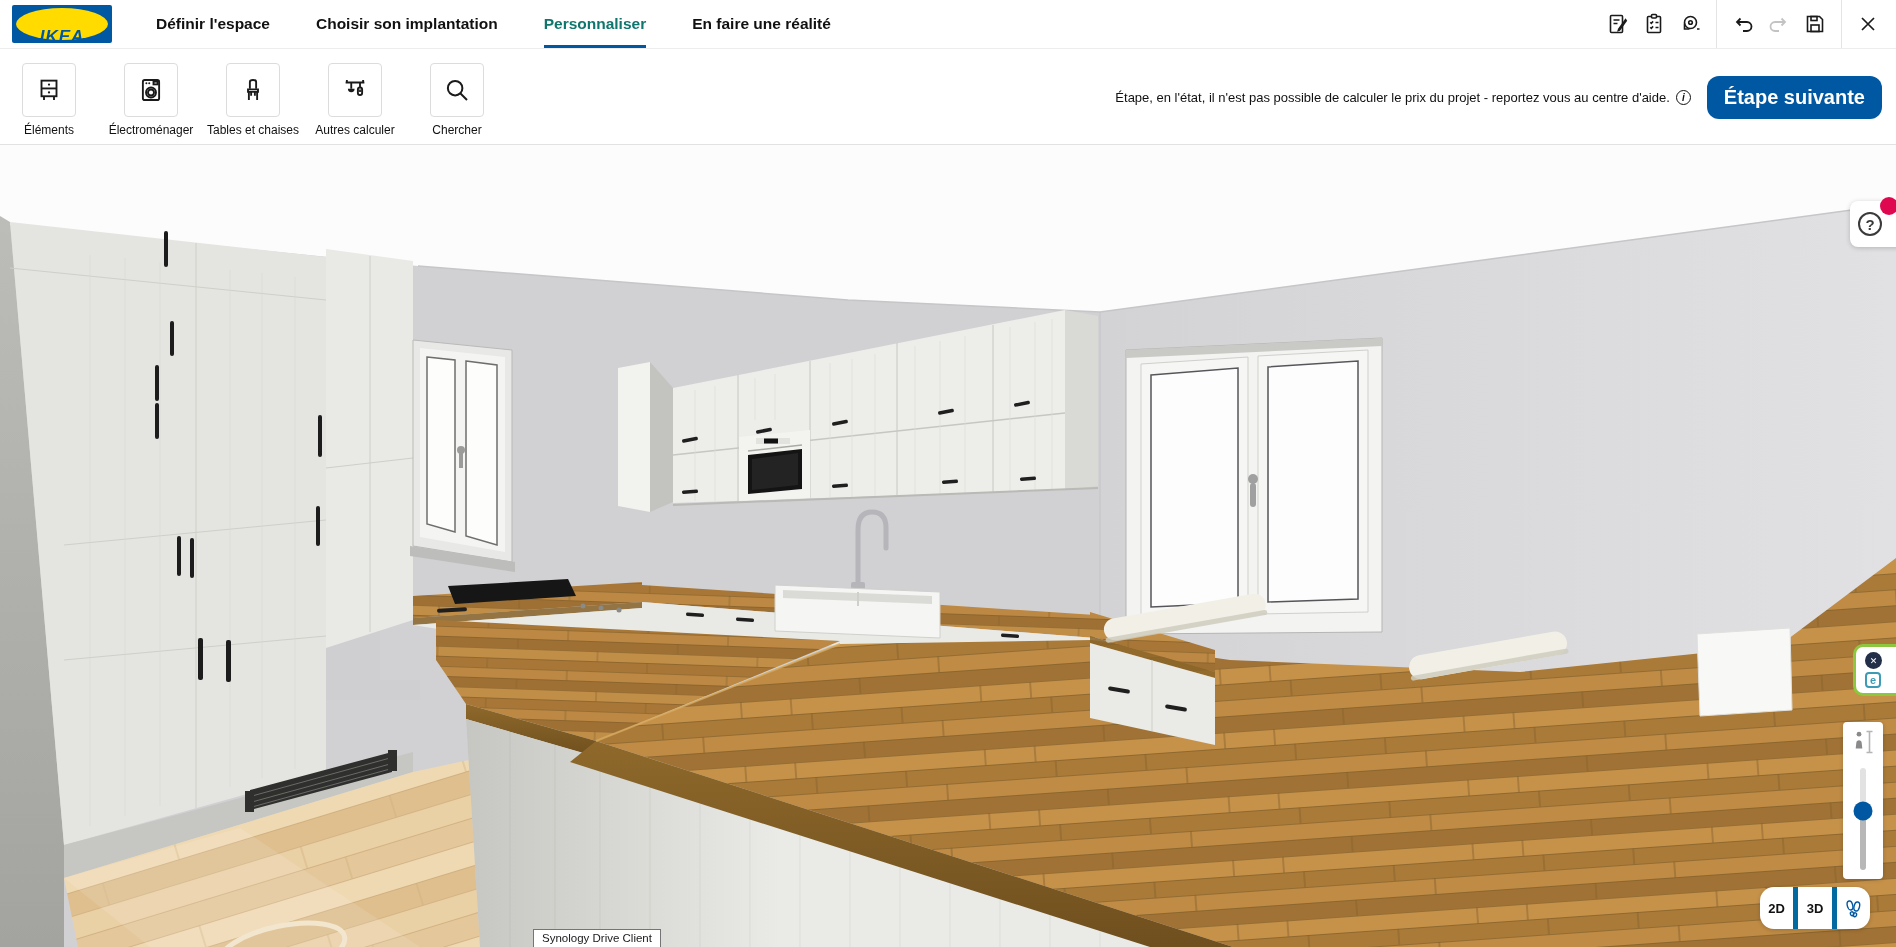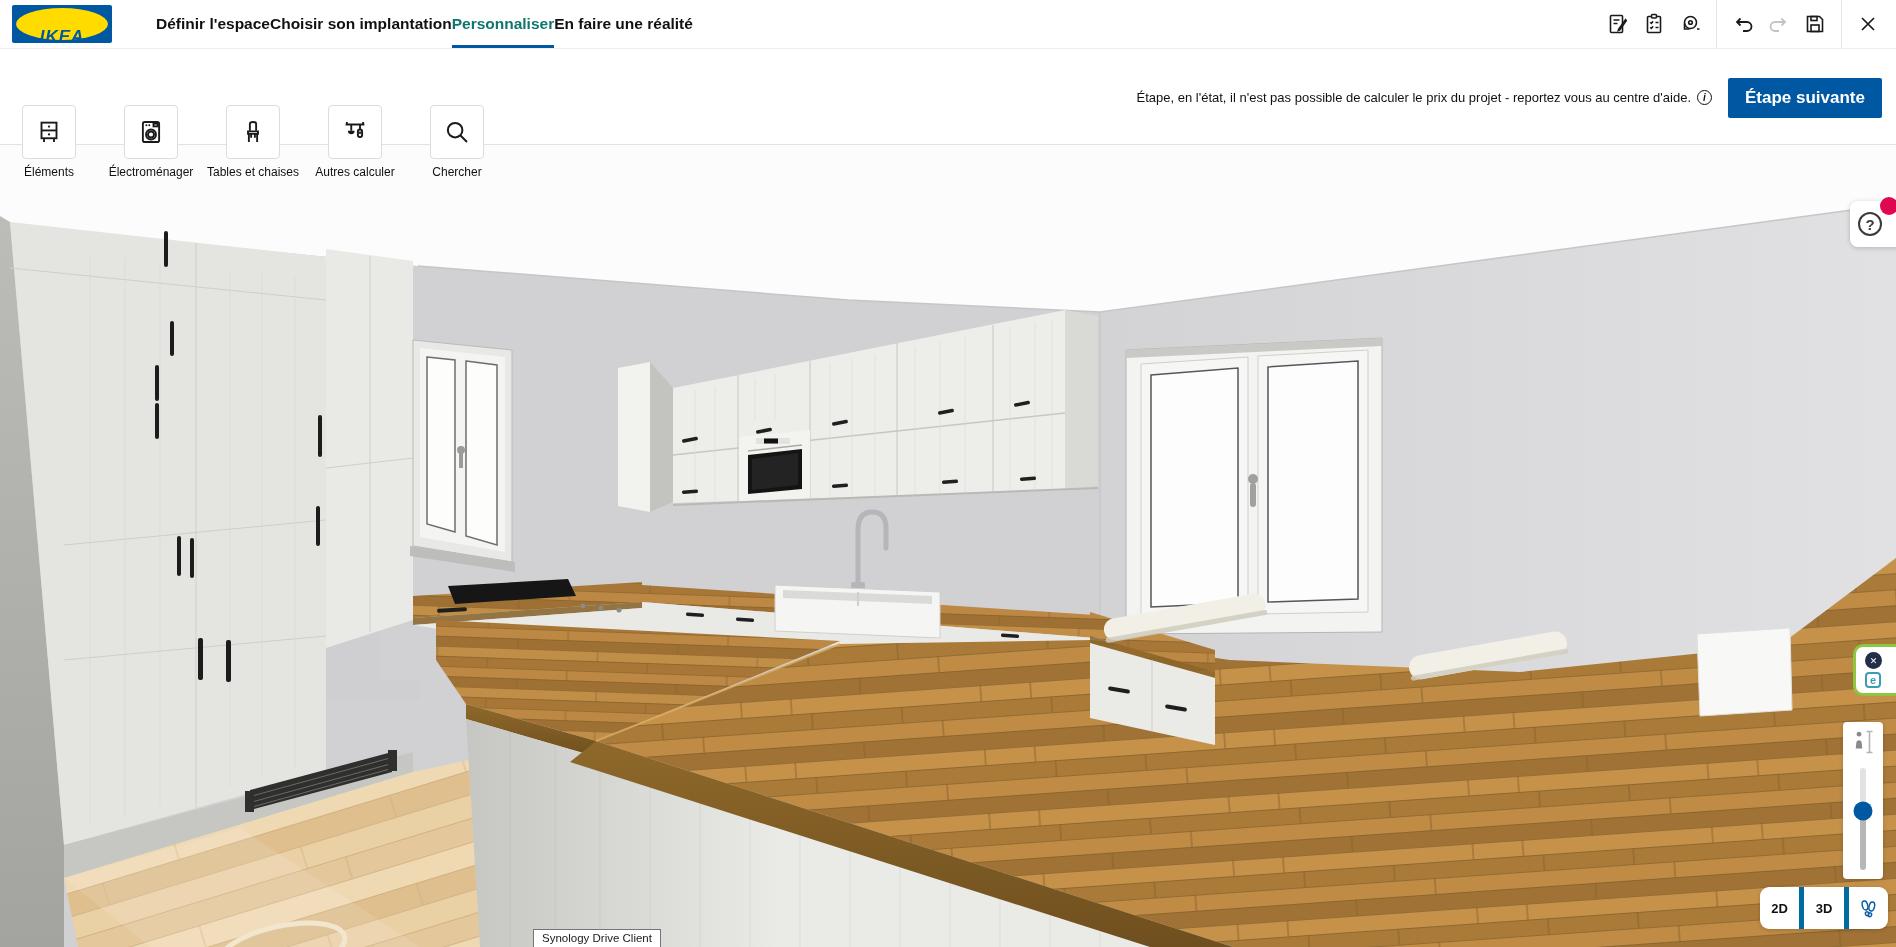--- a/index.html
+++ b/index.html
@@ -4,58 +4,58 @@
 <style>
   html,body{margin:0;padding:0;background:#fff;font-family:"Liberation Sans",sans-serif;}
   #app{position:relative;width:1896px;height:947px;overflow:hidden;background:#fff;}
 
   
   .topbar{position:absolute;left:0;top:0;width:1896px;height:48px;background:#fff;display:flex;align-items:center;z-index:30;}
   .logo{position:relative;margin-left:12px;width:100px;height:38px;background:#0058A3;border-radius:2px;flex:0 0 auto;}
   .logo .oval{position:absolute;left:4px;top:3px;right:4px;bottom:3px;background:#FFDB00;border-radius:50%;display:flex;align-items:center;justify-content:center;}
   .logo .word{color:#0058A3;font-weight:bold;font-style:italic;font-size:17px;letter-spacing:1px;line-height:1;margin-top:24px;}
   .logo .reg{position:absolute;right:2px;top:0px;color:#0058A3;font-size:8px;font-weight:bold;}
-  .tabs{display:flex;align-items:stretch;height:48px;margin-left:44px;}
+  .tabs{display:flex;align-items:stretch;height:48px;margin-left:44px;gap:46px;}
   .tab{position:relative;display:flex;align-items:center;font-size:15.5px;font-weight:bold;color:#111;cursor:pointer;white-space:nowrap;}
   .tab.active{color:#0f766e;}
   .tab.active::after{content:"";position:absolute;left:0;right:0;bottom:0;height:3px;background:#0058A3;}
   .topicons{margin-left:auto;display:flex;align-items:center;height:48px;padding-right:10px;}
   .icnbtn{width:36px;height:48px;display:flex;align-items:center;justify-content:center;cursor:pointer;color:#1a1a1a;}
   .icnbtn.disabled{color:#c3c3c3;}
   .vdiv{width:1px;height:48px;background:#e4e4e4;margin:0 8px;}
 
   
   .toolbar{position:absolute;left:0;top:48px;width:1896px;height:97px;background:#fff;border-top:1px solid #ededed;border-bottom:1px solid #e2e2e2;box-sizing:border-box;z-index:29;}
   .cats{position:absolute;left:20px;top:14px;display:flex;gap:44px;}
-  .cat{display:flex;flex-direction:column;align-items:center;width:58px;cursor:pointer;margin-top:42px;}
+  .cat{display:flex;flex-direction:column;align-items:center;width:58px;cursor:pointer;}
   .catbox{width:52px;height:52px;border:1px solid #dcdcdc;border-radius:4px;background:#fff;display:flex;align-items:center;justify-content:center;color:#1a1a1a;}
   .catlabel{margin-top:6px;font-size:12px;color:#111;white-space:nowrap;}
   .rightcluster{position:absolute;right:14px;top:0;height:97px;display:flex;align-items:center;}
   .status{text-align:right;margin-right:16px;}
   .code{font-size:15px;color:#111;margin-bottom:8px;}
   .msg{font-size:13px;color:#111;display:flex;align-items:center;justify-content:flex-end;gap:6px;white-space:nowrap;}
   .infoic{width:15px;height:15px;border:1.3px solid #111;border-radius:50%;display:inline-flex;align-items:center;justify-content:center;font-size:10px;font-style:italic;font-weight:bold;color:#111;box-sizing:border-box;}
-  .nextbtn{background:#0058A3;color:#fff;font-weight:bold;font-size:17px;border:none;border-radius:2px;padding:10px 17px;cursor:pointer;font-family:"Liberation Sans",sans-serif;}
+  .nextbtn{background:#0058A3;color:#fff;font-weight:bold;font-size:20px;border:none;border-radius:12px;padding:10px 17px;cursor:pointer;font-family:"Liberation Sans",sans-serif;}
 
   
   .viewport{position:absolute;left:0;top:145px;width:1896px;height:802px;background:#d3d3d6;}
   .viewport svg{display:block;}
 
   
   .helpbtn{position:absolute;left:1850px;top:201px;width:54px;height:46px;background:#fff;border-radius:8px;box-shadow:0 1px 5px rgba(0,0,0,.2);display:flex;align-items:center;padding-left:8px;z-index:20;cursor:pointer;}
   .qcirc{width:24px;height:24px;border:2px solid #3a3a3a;border-radius:50%;display:flex;align-items:center;justify-content:center;font-size:15px;font-weight:bold;color:#3a3a3a;box-sizing:border-box;}
   .badge{position:absolute;left:30px;top:-4px;width:18px;height:18px;background:#E00751;border-radius:50%;}
   .extwidget{position:absolute;left:1853px;top:644px;width:56px;height:52px;background:#fff;border:3px solid #8DC63F;border-radius:10px;box-sizing:border-box;display:flex;flex-direction:column;align-items:flex-start;justify-content:center;gap:3px;padding-left:9px;z-index:20;}
   .exticon1{width:17px;height:17px;background:#232f49;border-radius:50%;color:#fff;font-size:9px;display:flex;align-items:center;justify-content:center;}
   .exticon2{width:16px;height:16px;border:2px solid #3d9bb6;border-radius:4px;color:#3d9bb6;font-size:11px;font-weight:bold;display:flex;align-items:center;justify-content:center;box-sizing:border-box;}
   .sliderpanel{position:absolute;left:1843px;top:722px;width:40px;height:157px;background:#fff;border-radius:4px;box-shadow:0 1px 4px rgba(0,0,0,.18);z-index:20;}
   .slicon{display:flex;justify-content:center;margin-top:7px;}
   .track{position:absolute;left:17px;top:46px;width:6px;height:102px;border-radius:3px;background:linear-gradient(to bottom,#e2e2e2 0,#e2e2e2 42%,#b7b7b7 42%,#b7b7b7 100%);}
   .thumb{position:absolute;left:50%;top:42%;width:19px;height:19px;background:#0058A3;border-radius:50%;transform:translate(-50%,-50%);cursor:pointer;}
-  .viewtoggle{position:absolute;left:1760px;top:887px;width:128px;height:42px;background:#fff;border-radius:9px;box-shadow:0 1px 4px rgba(0,0,0,.18);display:flex;z-index:20;}
+  .viewtoggle{position:absolute;left:1760px;top:887px;width:110px;height:42px;background:#fff;border-radius:14px;box-shadow:0 1px 4px rgba(0,0,0,.18);display:flex;z-index:20;}
   .vt-cell{flex:1;display:flex;align-items:center;justify-content:center;font-size:13px;font-weight:bold;color:#111;cursor:pointer;}
   .vt-cell + .vt-cell{border-left:5px solid #0369a1;}
   .tooltip{position:absolute;left:533px;top:929px;background:#fff;border:1px solid #757575;padding:2px 8px 4px 8px;font-size:11.5px;color:#1a1a1a;white-space:nowrap;z-index:25;}
 </style>
 </head>
 <body>
 
 <div id="app">
 
   <div class="topbar">

